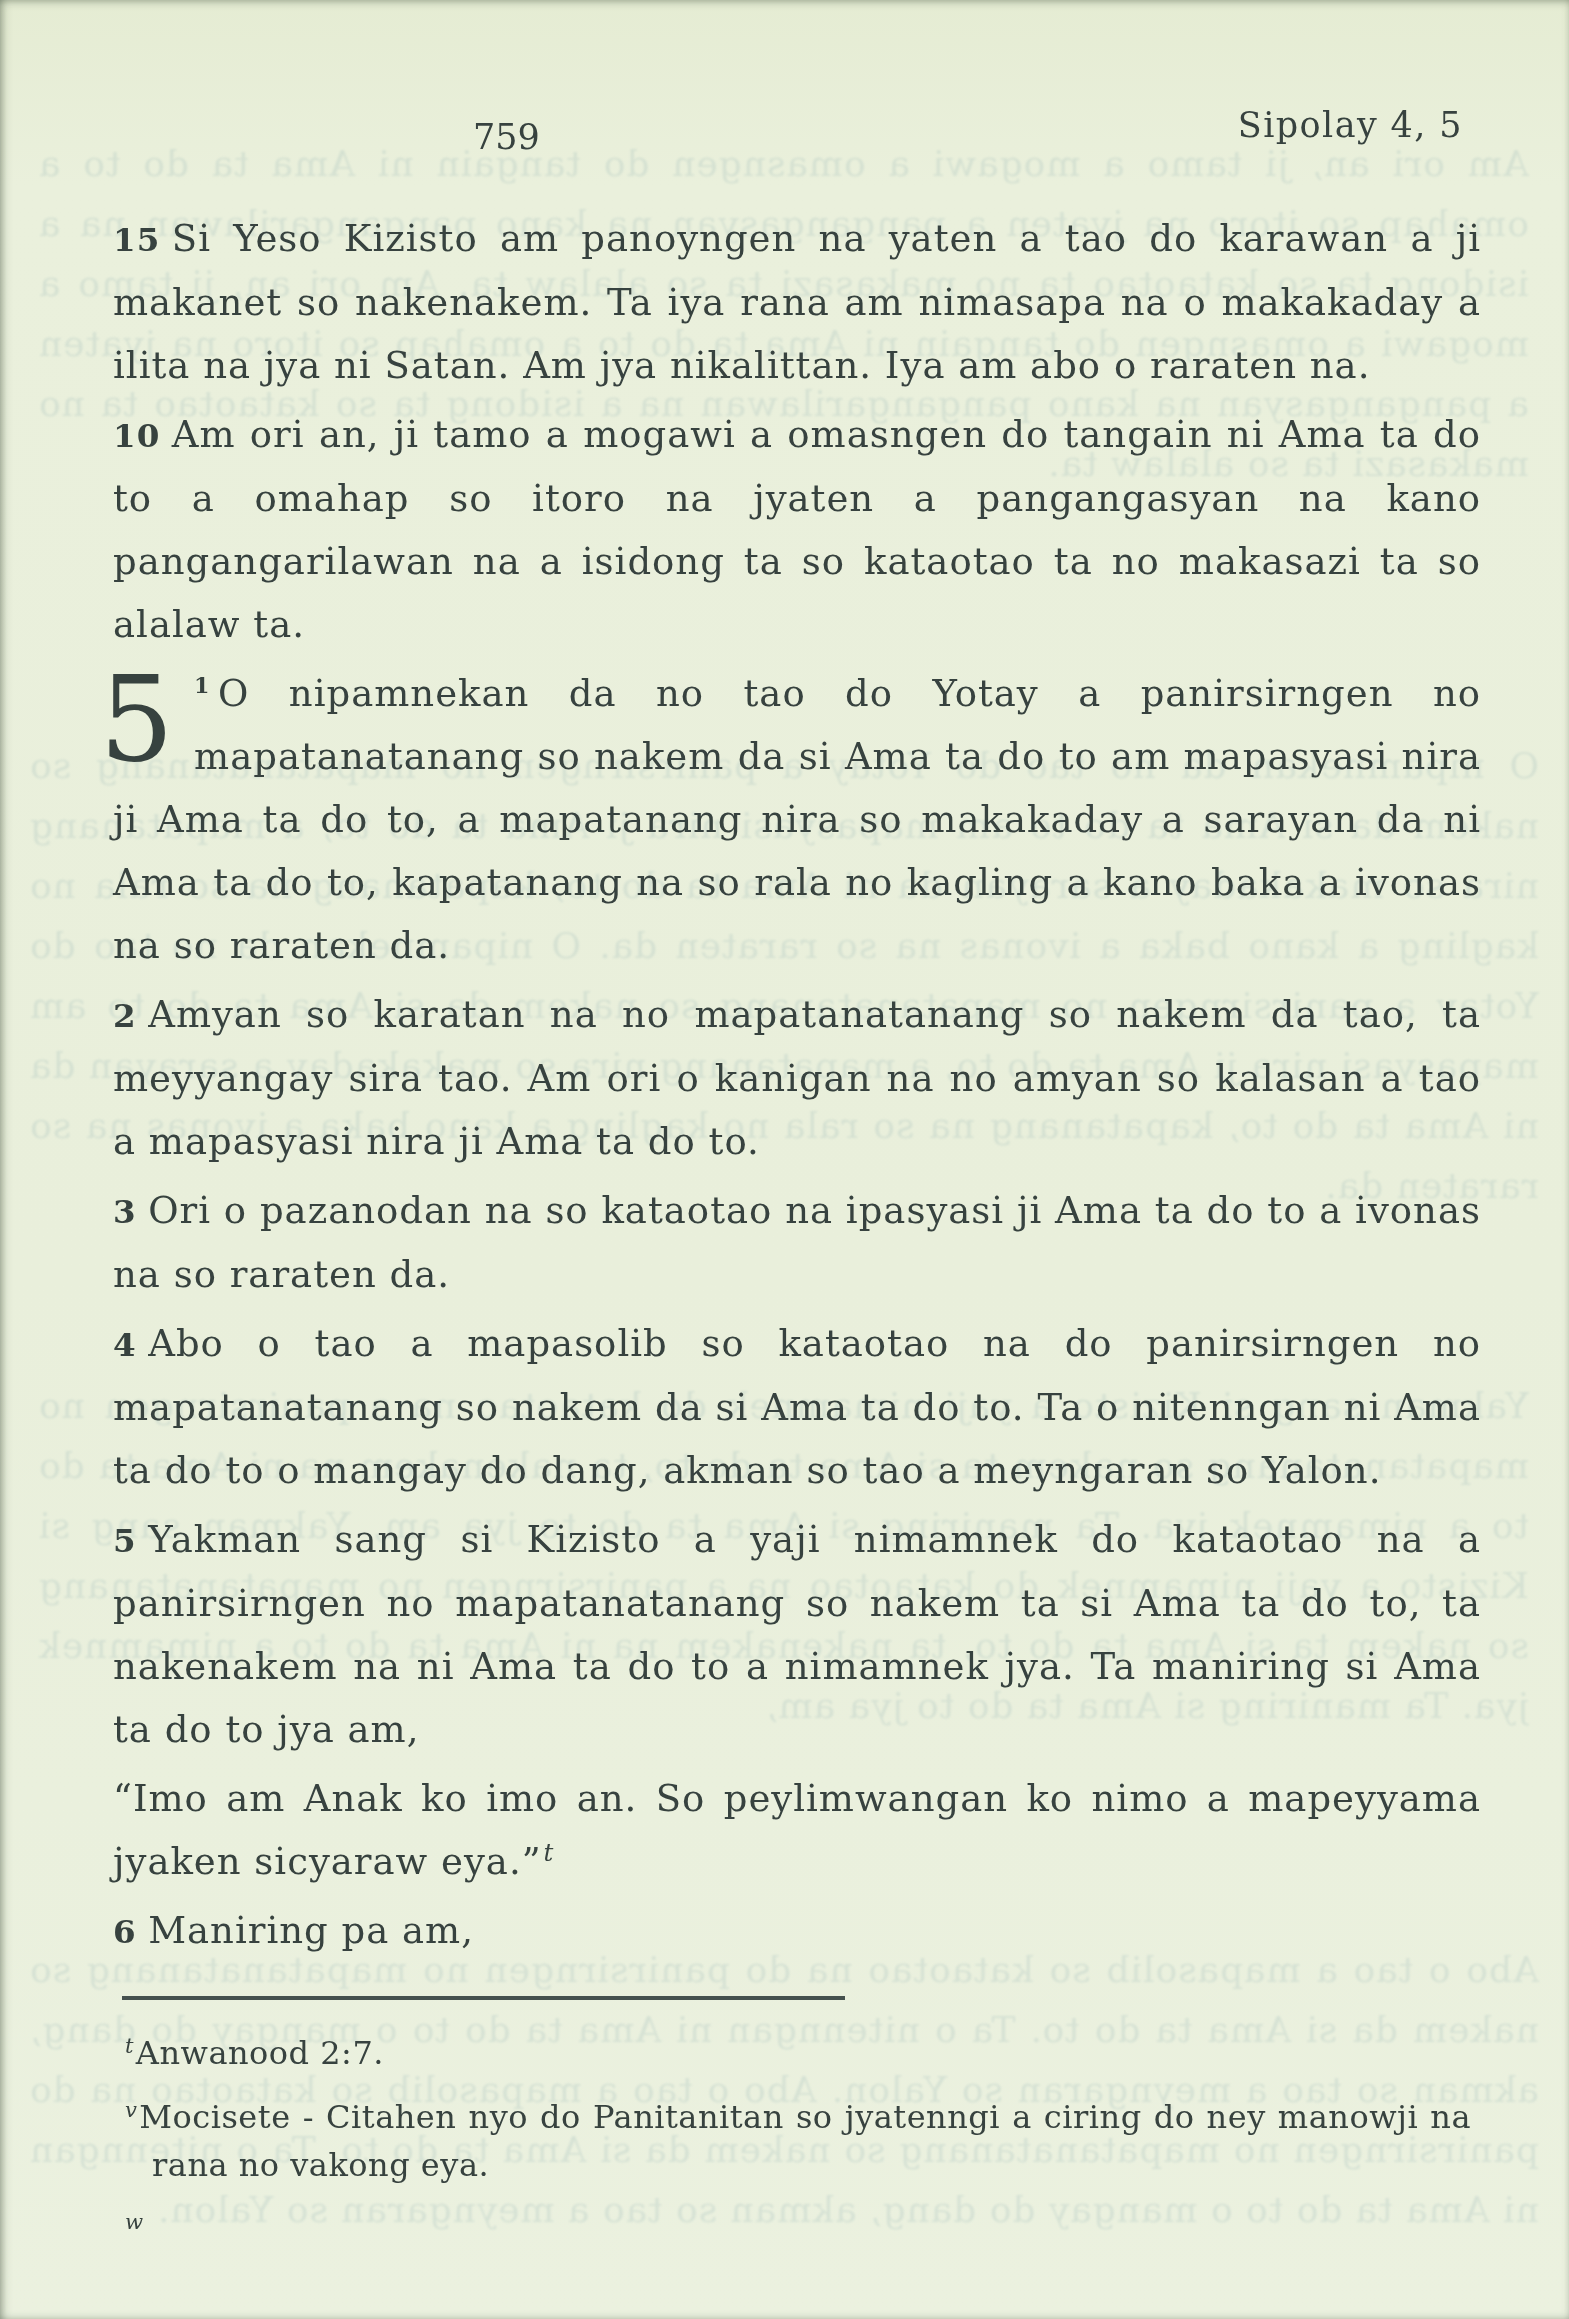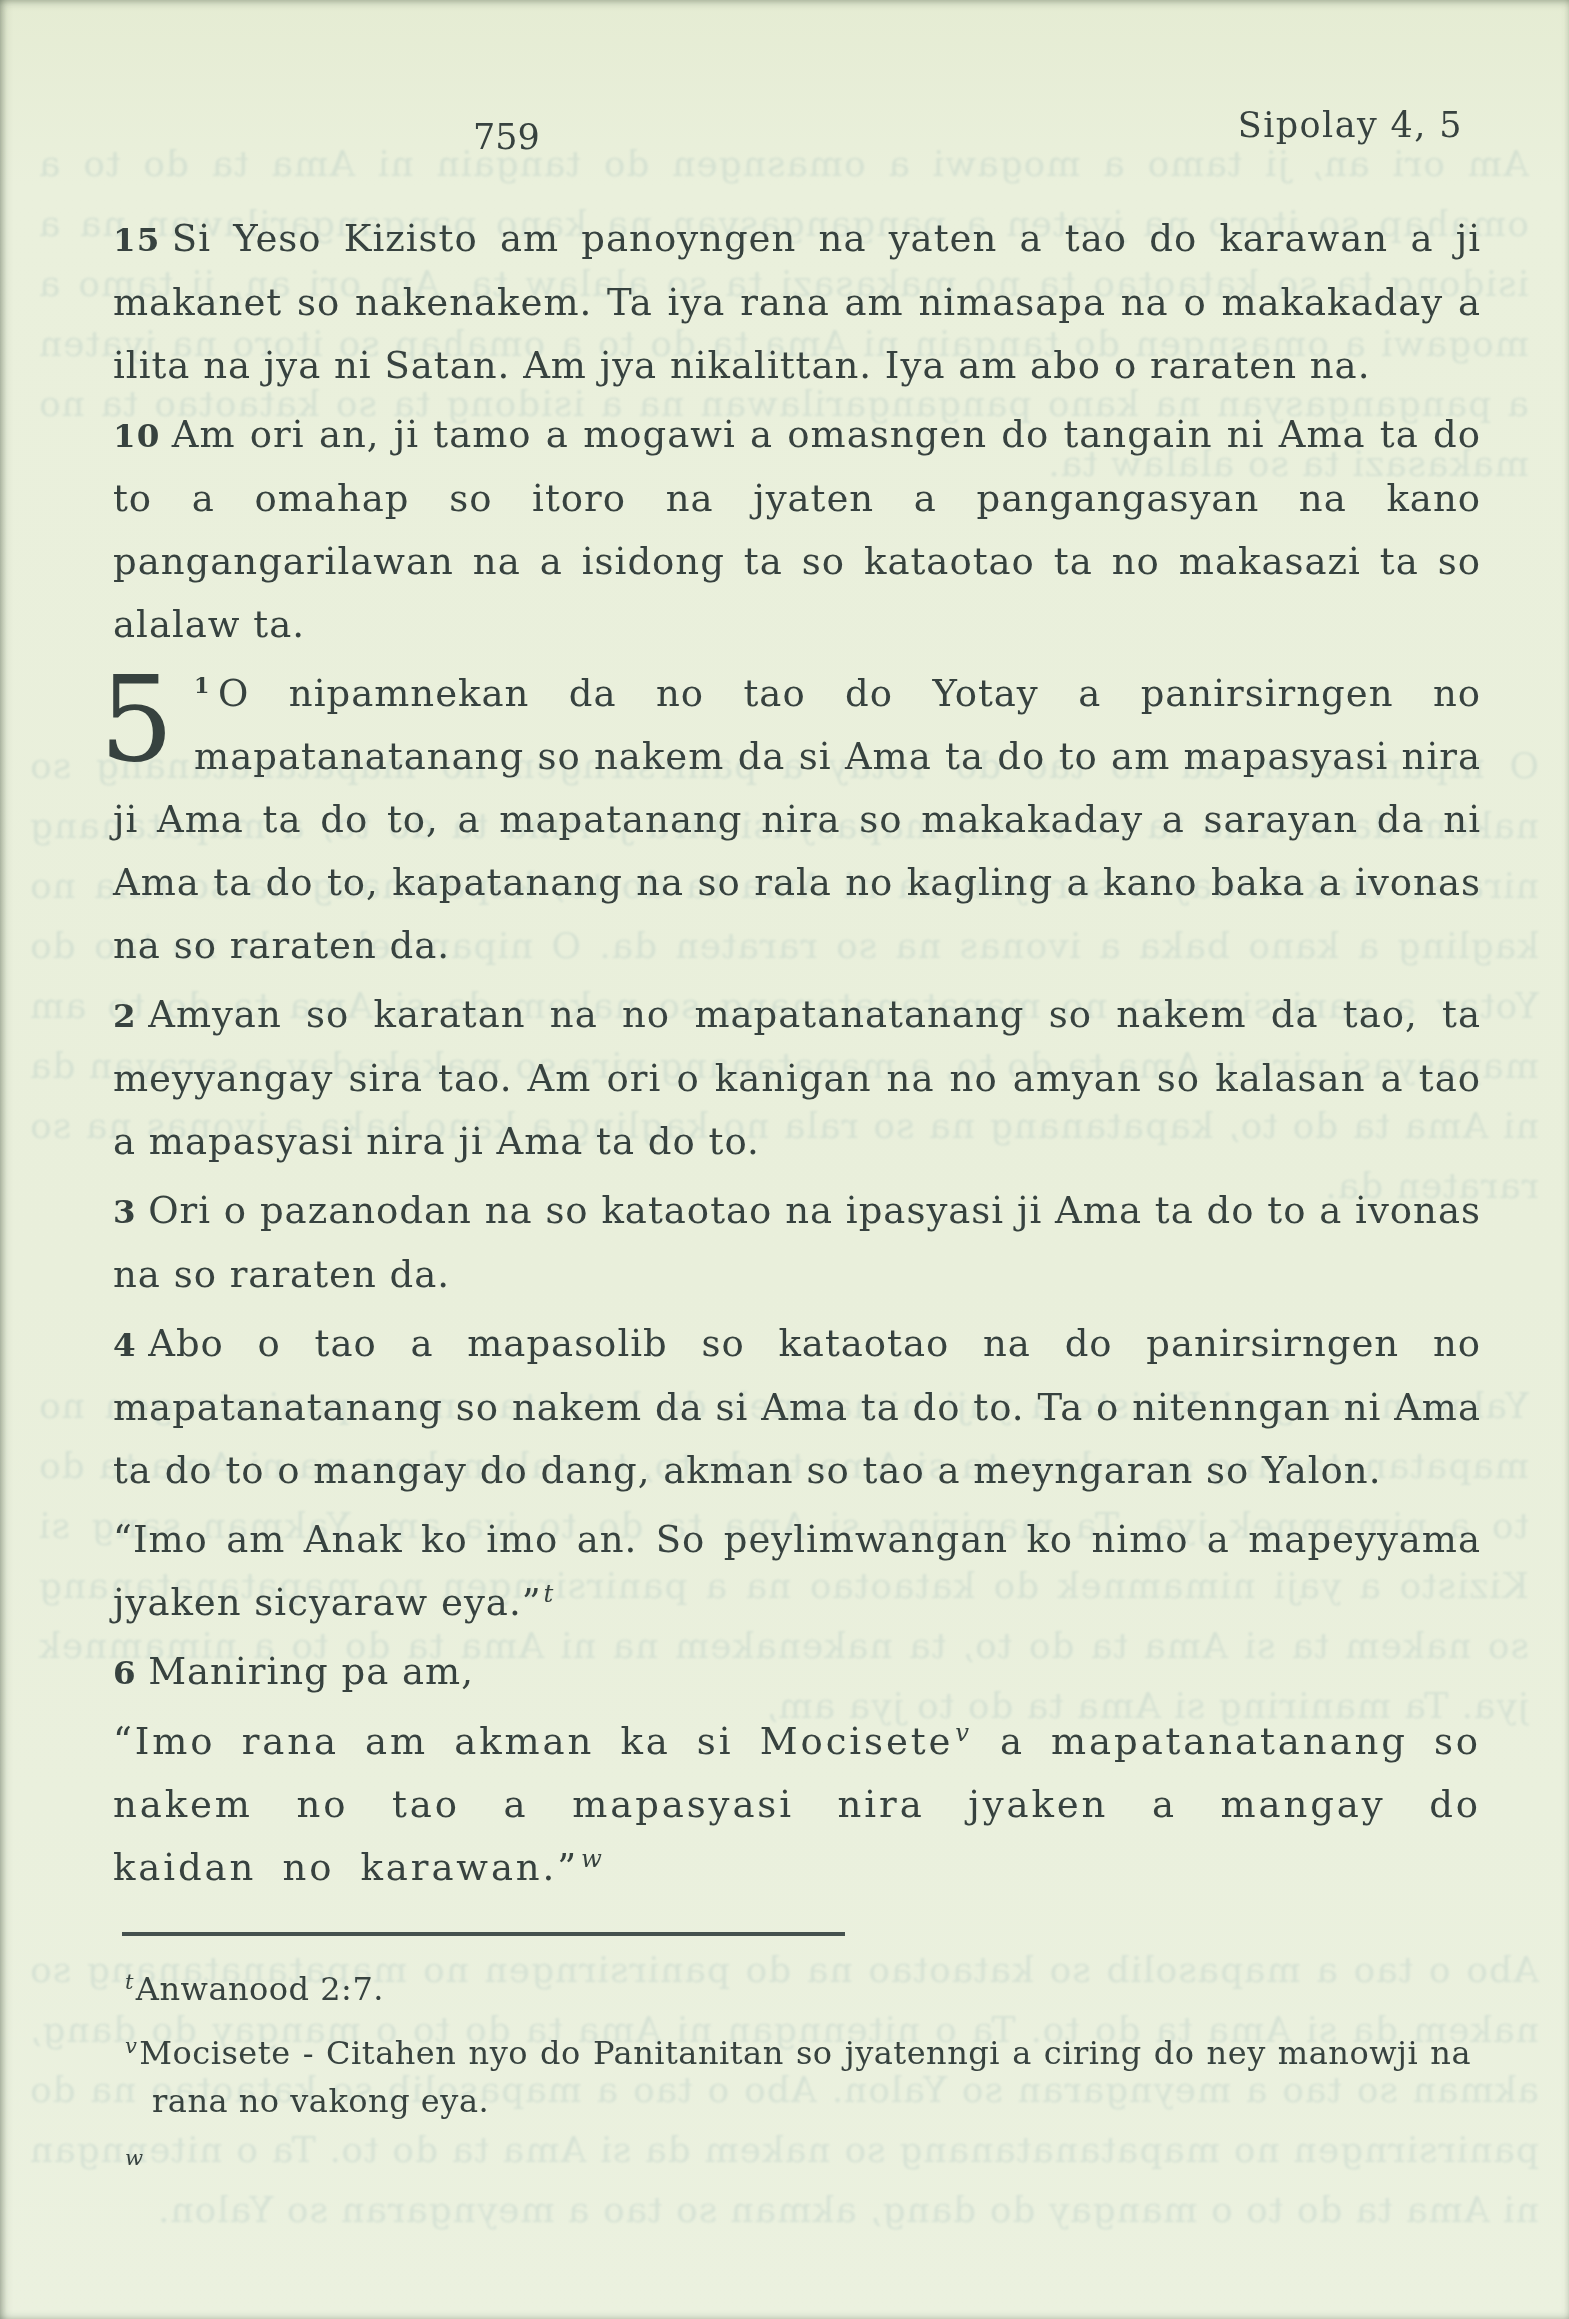--- a/index.html
+++ b/index.html
@@ -80,26 +80,26 @@
       <p class="verse"><span class="vnum">10</span><span>Am ori an, ji tamo a mogawi a omasngen do tangain ni Ama ta do to a omahap so itoro na jyaten a pangangasyan na kano pangangarilawan na a isidong ta so kataotao ta no makasazi ta so alalaw ta.</span></p>
 
       <p class="verse chapter-open"><span class="dropcap">5</span><sup class="vnum-sup">1</sup><span>O nipamnekan da no tao do Yotay a panirsirngen no mapatanatanang so nakem da si Ama ta do to am mapasyasi nira ji Ama ta do to, a mapatanang nira so makakaday a sarayan da ni Ama ta do to, kapatanang na so rala no kagling a kano baka a ivonas na so raraten da.</span></p>
 
       <p class="verse"><span class="vnum">2</span><span>Amyan so karatan na no mapatanatanang so nakem da tao, ta meyyangay sira tao. Am ori o kanigan na no amyan so kalasan a tao a mapasyasi nira ji Ama ta do to.</span></p>
 
       <p class="verse"><span class="vnum">3</span><span>Ori o pazanodan na so kataotao na ipasyasi ji Ama ta do to a ivonas na so raraten da.</span></p>
 
       <p class="verse"><span class="vnum">4</span><span>Abo o tao a mapasolib so kataotao na do panirsirngen no mapatanatanang so nakem da si Ama ta do to. Ta o nitenngan ni Ama ta do to o mangay do dang, akman so tao a meyngaran so Yalon.</span></p>
 
+      <p class="verse"><span class="vnum">5</span><span>Yakman sang si Kizisto a yaji nimamnek do kataotao na a panirsirngen no mapatanatanang so nakem ta si Ama ta do to, ta nakenakem na ni Ama ta do to a nimamnek jya. Ta maniring si Ama ta do to jya am,</span></p>
 
       <p class="quote"><span>“Imo am Anak ko imo an. So peylimwangan ko nimo a mapeyyama jyaken sicyaraw eya.”</span><sup class="fmark">t</sup></p>
 
       <p class="verse"><span class="vnum">6</span><span>Maniring pa am,</span></p>
 
-      <p class="quote quote2"><span>“Imo rana am akman ka si Mocisete</span><sup class="fmark">v</sup><span> a mapatanatanang so nakem no tao a mapasyasi nira jyaken a mangay do kaidan no karawan.”</span><sup class="fmark">w</sup></p>
 
     </div>
 
     <div class="footnote-sep"></div>
 
     <div class="footnotes">
       <p><sup class="fmark">t</sup><span>Anwanood 2:7.</span></p>
       <p><sup class="fmark">v</sup><span>Mocisete - Citahen nyo do Panitanitan so jyatenngi a ciring do ney manowji na rana no vakong eya.</span></p>
       <p><sup class="fmark">w</sup></p>
     </div>

